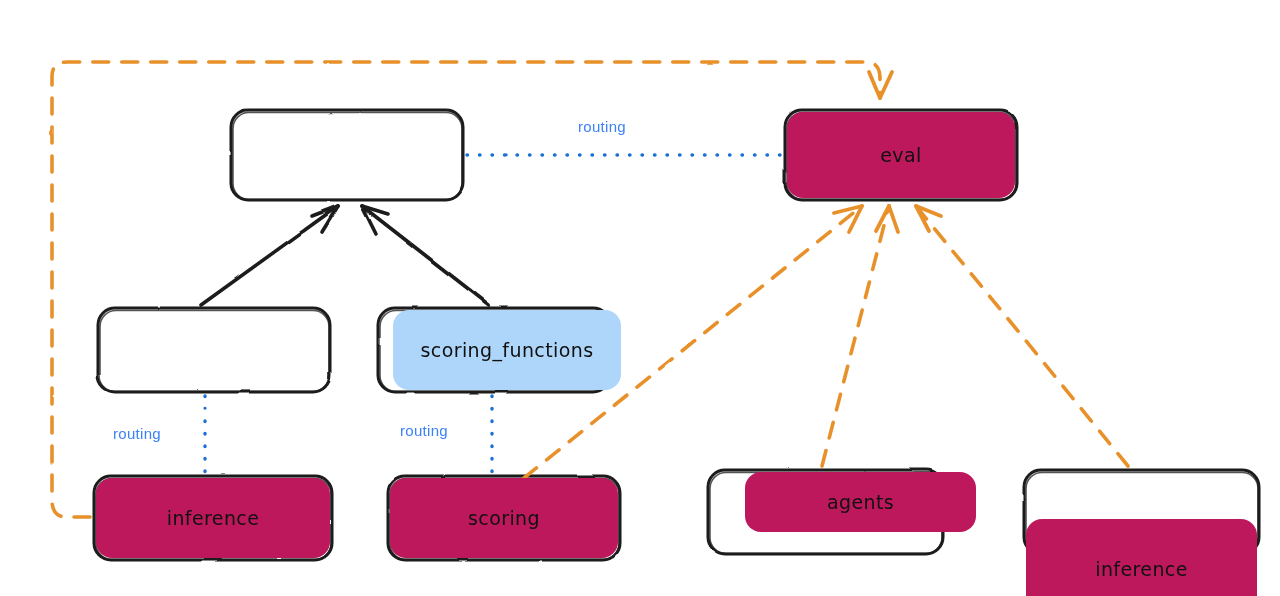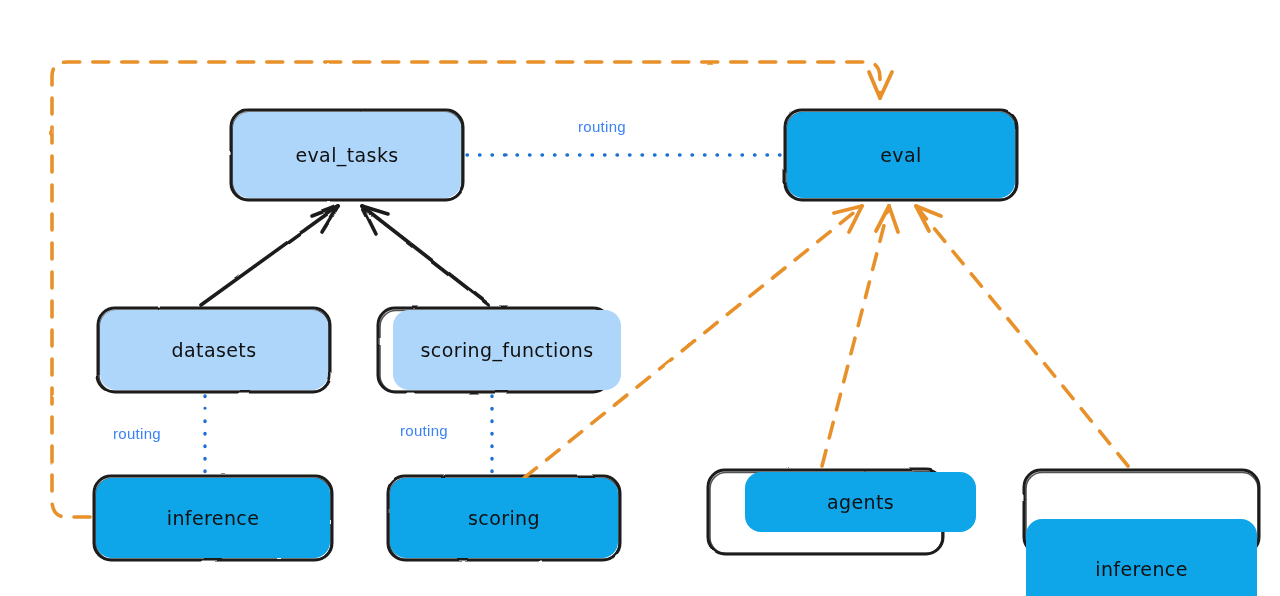--- a/index.html
+++ b/index.html
@@ -37,21 +37,21 @@
     font-size: 19px;
     color: #101010;
     letter-spacing: 0.4px;
     z-index: 3;
   }
   .node .node-label {
     pointer-events: none;
     white-space: nowrap;
   }
   .node-blue { background: #aed6fa; }
-  .node-green { background: #0ea5e9; }
+  .node-green { background: #be185d; }
   .edge-label {
     position: absolute;
     font-family: Liberation Sans, sans-serif;
     font-size: 15px;
     color: #3b82f6;
     letter-spacing: 0.3px;
     white-space: nowrap;
     z-index: 4;
   }
 </style>
@@ -150,31 +150,25 @@
         <path d="M 889 206 L 876 231"></path>
         <path d="M 889 206 L 898 232"></path>
       </g>
       <g>
         <path d="M 916 206 L 929 231"></path>
         <path d="M 916 206 L 941 216"></path>
       </g>
     </g>
   </svg>
 
-  <div class="node node-blue" style="left:233px; top:112px; width:228px; height:86px;">
-    <span class="node-label">eval_tasks</span>
-  </div>
 
   <div class="node node-green" style="left:787px; top:112px; width:228px; height:86px;">
     <span class="node-label">eval</span>
   </div>
 
-  <div class="node node-blue" style="left:100px; top:310px; width:228px; height:80px;">
-    <span class="node-label">datasets</span>
-  </div>
 
   <div class="node node-blue" style="left:380px; top:310px; width:228px; height:80px;margin-left:13px;">
     <span class="node-label">scoring_functions</span>
   </div>
 
   <div class="node node-green" style="left:96px; top:478px; width:234px; height:80px;">
     <span class="node-label">inference</span>
   </div>
 
   <div class="node node-green" style="left:390px; top:478px; width:228px; height:80px;">

